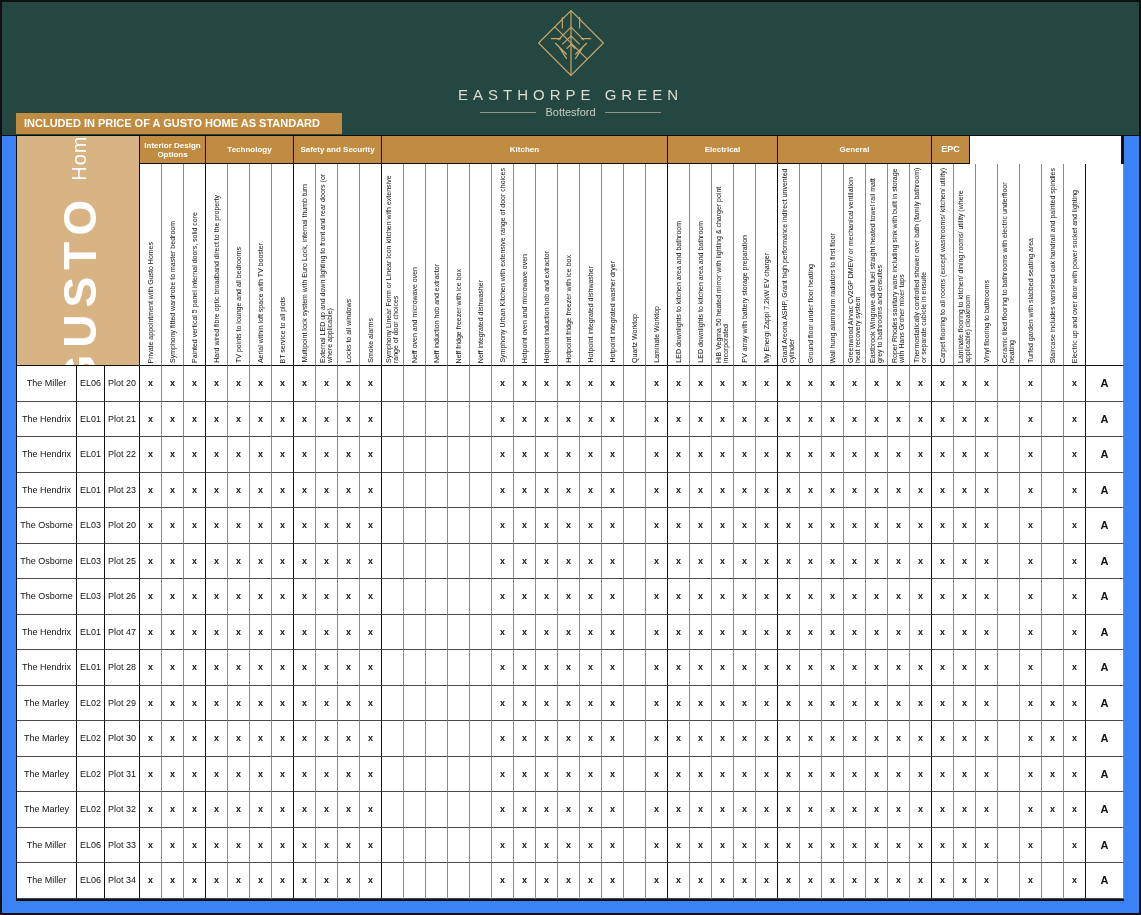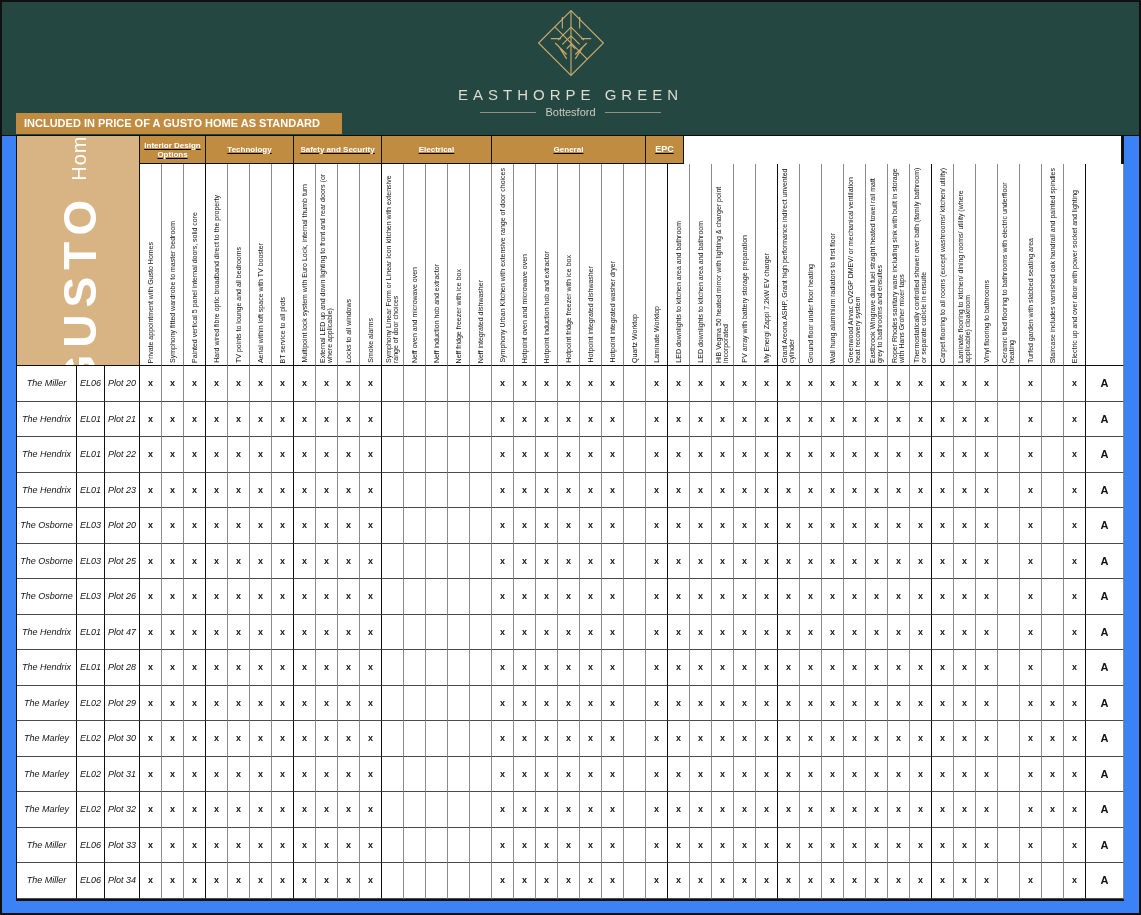--- a/index.html
+++ b/index.html
@@ -19,38 +19,38 @@
   .tablewrap{margin-left:14px;width:1108px;border-left:1px solid #101010;border-right:3px solid #101010;
              border-bottom:2px solid #101010;background:#fff;box-sizing:border-box;}
   .toprows{display:flex;}
   .gusto-cell{width:123px;height:230px;background:#d8b485;border-right:1px solid #101010;border-bottom:1px solid #101010;
               position:relative;box-sizing:border-box;flex:none;overflow:hidden;}
   .gusto-rot{position:absolute;width:230px;height:123px;left:-53.5px;top:53.5px;transform:rotate(-90deg);
              display:flex;align-items:center;justify-content:center;gap:12px;}
   .gusto-name{font-size:46px;font-weight:800;letter-spacing:7px;color:#ffffff;}
   .gusto-suffix{font-size:20px;color:#ffffff;letter-spacing:1px;}
   .right-col{flex:1;min-width:0;}
-  .cat-row{display:flex;height:28px;text-decoration:underline;}
+  .cat-row{display:flex;height:28px;}
   .cat-cell{box-sizing:border-box;flex:none;background:#c08c42;color:#ffffff;font-weight:bold;font-size:8px;line-height:9px;
             display:flex;align-items:center;justify-content:center;text-align:center;
             border-right:1px solid #101010;border-bottom:1px solid #101010;padding:0 2px;}
   .vert-row{display:flex;height:202px;background:#fff;}
   .vcell{box-sizing:border-box;flex:none;width:22px;border-right:1px solid #8c8c8c;border-bottom:1px solid #101010;
          display:flex;align-items:flex-end;justify-content:center;padding:2px 1px;background:#fff;}
   .vcell.cb{border-right-color:#101010;}
   .vcell.epc-colhead{width:38px;}
   .vtext{writing-mode:vertical-rl;transform:rotate(180deg);font-size:7px;line-height:7.2px;max-height:196px;color:#111;}
 
   .band{height:13px;background:#d9d9d9;border-bottom:1px solid #101010;font-weight:bold;font-size:9px;line-height:12px;
         padding-left:3px;box-sizing:border-box;color:#000;}
 
   .drow{display:flex;height:35.5px;}
   .dcell{box-sizing:border-box;flex:none;border-right:1px solid #8c8c8c;border-bottom:1px solid #4a4a4a;
          display:flex;align-items:center;justify-content:center;font-size:9px;color:#111;background:#fff;text-align:center;}
-  .dcell.lbl{border-right-color:#101010;font-style:italic;}
+  .dcell.lbl{border-right-color:#101010;}
   .dcell.mark{font-weight:bold;}
   .dcell.cb{border-right-color:#101010;}
   .dcell.epc{font-weight:bold;font-size:11px;}
 </style>
 </head>
 <body>
 
 <div class="page">
 
   <div class="masthead">
@@ -85,20 +85,21 @@
         <div class="gusto-rot">
           <span class="gusto-name">GUSTO</span>
           <span class="gusto-suffix">Homes</span>
         </div>
       </div>
       <div class="right-col">
         <div class="cat-row">
             <div class="cat-cell" style="width: 66px;">Interior Design Options</div>
             <div class="cat-cell" style="width: 88px;">Technology</div>
             <div class="cat-cell" style="width: 88px;">Safety and Security</div>
+            <div class="cat-cell" style="width: 286px;">Kitchen</div>
             <div class="cat-cell" style="width: 110px;">Electrical</div>
             <div class="cat-cell" style="width: 154px;">General</div>
             <div class="cat-cell" style="width: 38px; font-size: 9px;">EPC</div>
           </div>
         <div class="vert-row">
             <div class="vcell">
               <div class="vtext">Private appointment with Gusto Homes</div>
             </div>
             <div class="vcell">
               <div class="vtext">Symphony fitted wardrobe to master bedroom</div>

